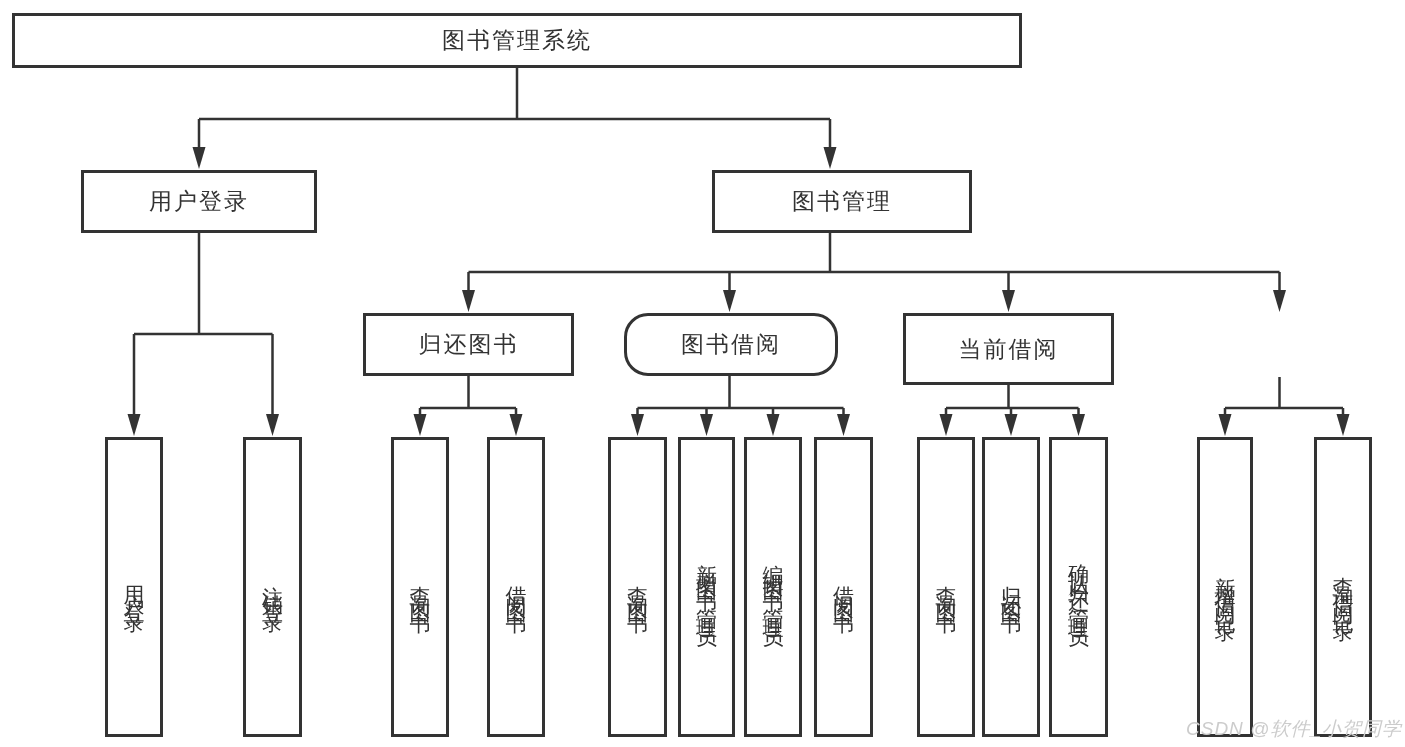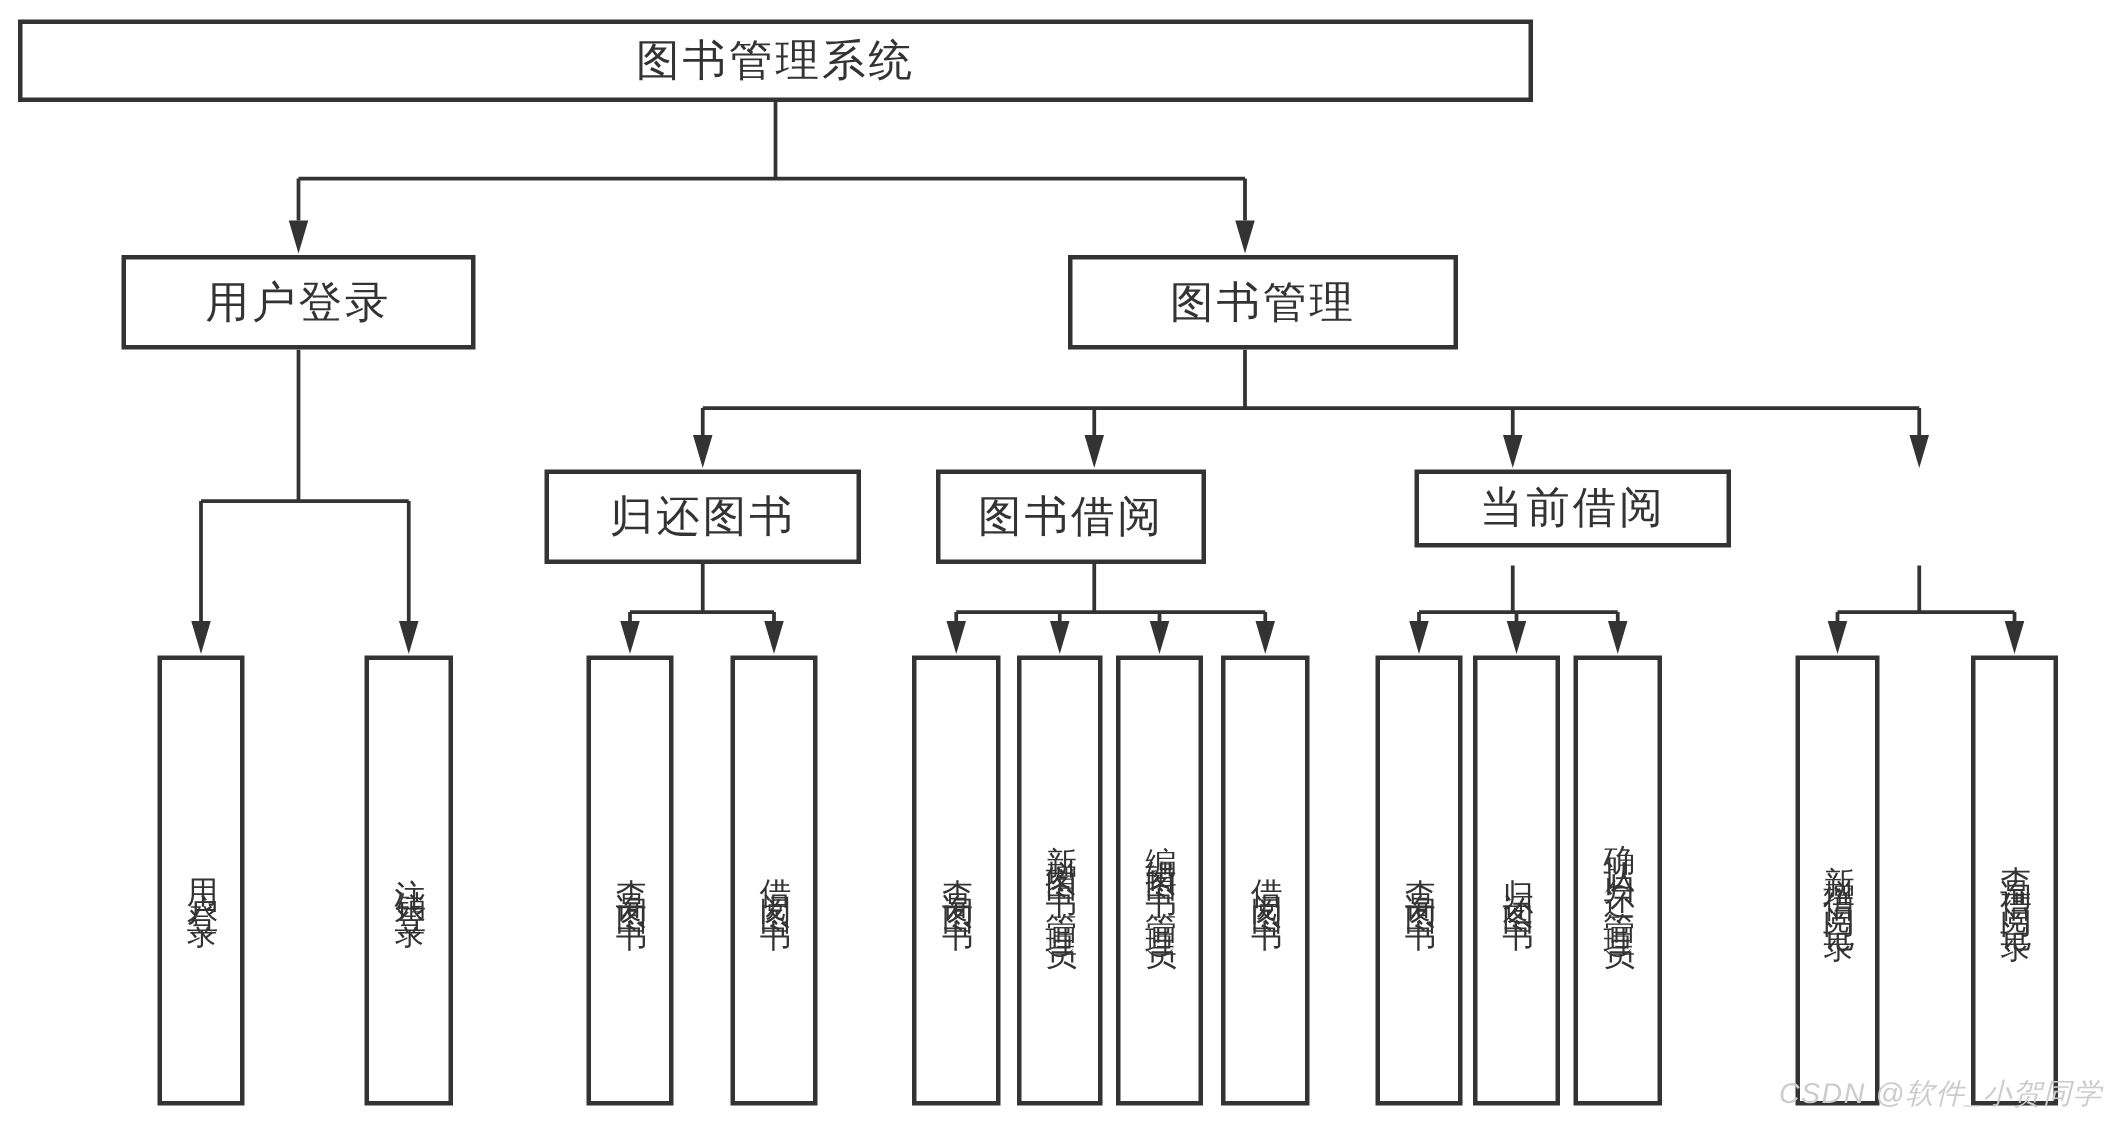--- a/index.html
+++ b/index.html
@@ -22,21 +22,21 @@
     position:absolute;
     box-sizing:border-box;
     border:3px solid var(--boxborder);
     background:var(--bg);
     display:flex;
     align-items:center;
     justify-content:center;
     color:var(--text);
   }
   .h-label{
-    font-size:29px;
+    font-size:23px;
     letter-spacing:2px;
     white-space:nowrap;
     color:var(--text);
   }
   .v-label{
     writing-mode:vertical-rl;
     text-orientation:mixed;
     font-size:21px;
     letter-spacing:9px;
     white-space:nowrap;
@@ -118,24 +118,24 @@
   <div class="node" style="left:81px;top:170px;width:236px;height:63px;">
     <span class="h-label">用户登录</span>
   </div>
   <div class="node" style="left:712px;top:170px;width:260px;height:63px;">
     <span class="h-label">图书管理</span>
   </div>
 
   <div class="node" style="left:363px;top:313px;width:211px;height:63px;">
     <span class="h-label">归还图书</span>
   </div>
-  <div class="node" style="left:624px;top:313px;width:180px;height:63px;">
+  <div class="node" style="left:624px;top:313px;width:214px;height:63px;border-radius:24px;">
     <span class="h-label">图书借阅</span>
   </div>
-  <div class="node" style="left:943px;top:313px;width:211px;height:52px;">
+  <div class="node" style="left:903px;top:313px;width:211px;height:72px;">
     <span class="h-label">当前借阅</span>
   </div>
 
   <div class="node leaf" style="left:105px;width:58px;">
     <span class="v-label">用户登录</span>
   </div>
   <div class="node leaf" style="left:243px;width:59px;">
     <span class="v-label">注销登录</span>
   </div>
 

